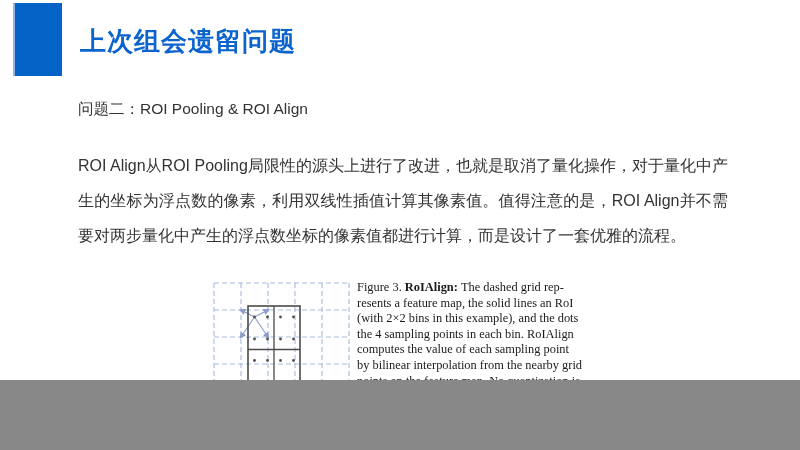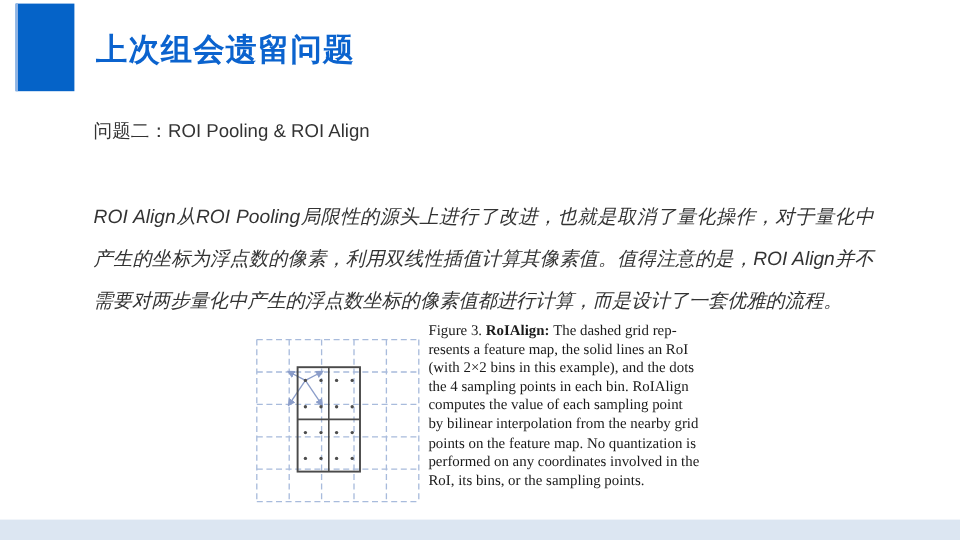--- a/index.html
+++ b/index.html
@@ -1,18 +1,18 @@
 <!DOCTYPE html>
 <html><head>
 <meta charset="utf-8">
 <style>
   html,body{margin:0;padding:0;background:#888;}
   .slide{
     position:relative;
-    width:800px;height:450px;
+    width:800px;height:380px;
     background:#ffffff;
     overflow:hidden;
     font-family:"Liberation Sans",sans-serif;
     margin:0 auto;
   }
   .accent-block{
     position:absolute;left:13px;top:3px;
     width:47px;height:73px;
     background:#0563c8;
     border-left:2px solid #8fb3e3;
@@ -26,39 +26,38 @@
     white-space:nowrap;
   }
   .body-line{
     position:absolute;left:78px;
     font-size:15.5px;color:#333333;
     white-space:nowrap;
   }
   .body-line.q{top:99px;text-align:center;}
   .body-line.s{top:134px;}
   .body-paragraph{
-    position:absolute;left:78px;top:164px;
+    position:absolute;left:78px;top:148px;
     width:650px;
     font-size:16px;line-height:35px;
     color:#333333;
     text-align:justify;
     text-align-last:left;
-    font-style:italic;
   }
   .figure-svg{
     position:absolute;left:204px;top:276px;
     width:156px;height:150px;
   }
   .grid-line{stroke:#a8bbdc;stroke-width:1.1;stroke-dasharray:5 3;fill:none;}
   .arrow-line{stroke:#8b9dc9;stroke-width:1.1;}
   .roi-rect{fill:none;stroke:#4a4a4a;stroke-width:1.6;}
   .roi-mid{stroke:#4a4a4a;stroke-width:1.3;}
   .dot{fill:#4d4d4d;}
   .figure-caption{
-    position:absolute;left:357px;top:268px;
+    position:absolute;left:357px;top:280px;
     width:242px;
     font-family:"Liberation Serif",serif;
     font-size:12.4px;line-height:15.6px;
     color:#1a1a1a;
   }
   .caption-rest{white-space:pre;}
   .bottom-bar{
     position:absolute;left:0;top:433px;
     width:800px;height:17px;
     background:#dce6f2;

